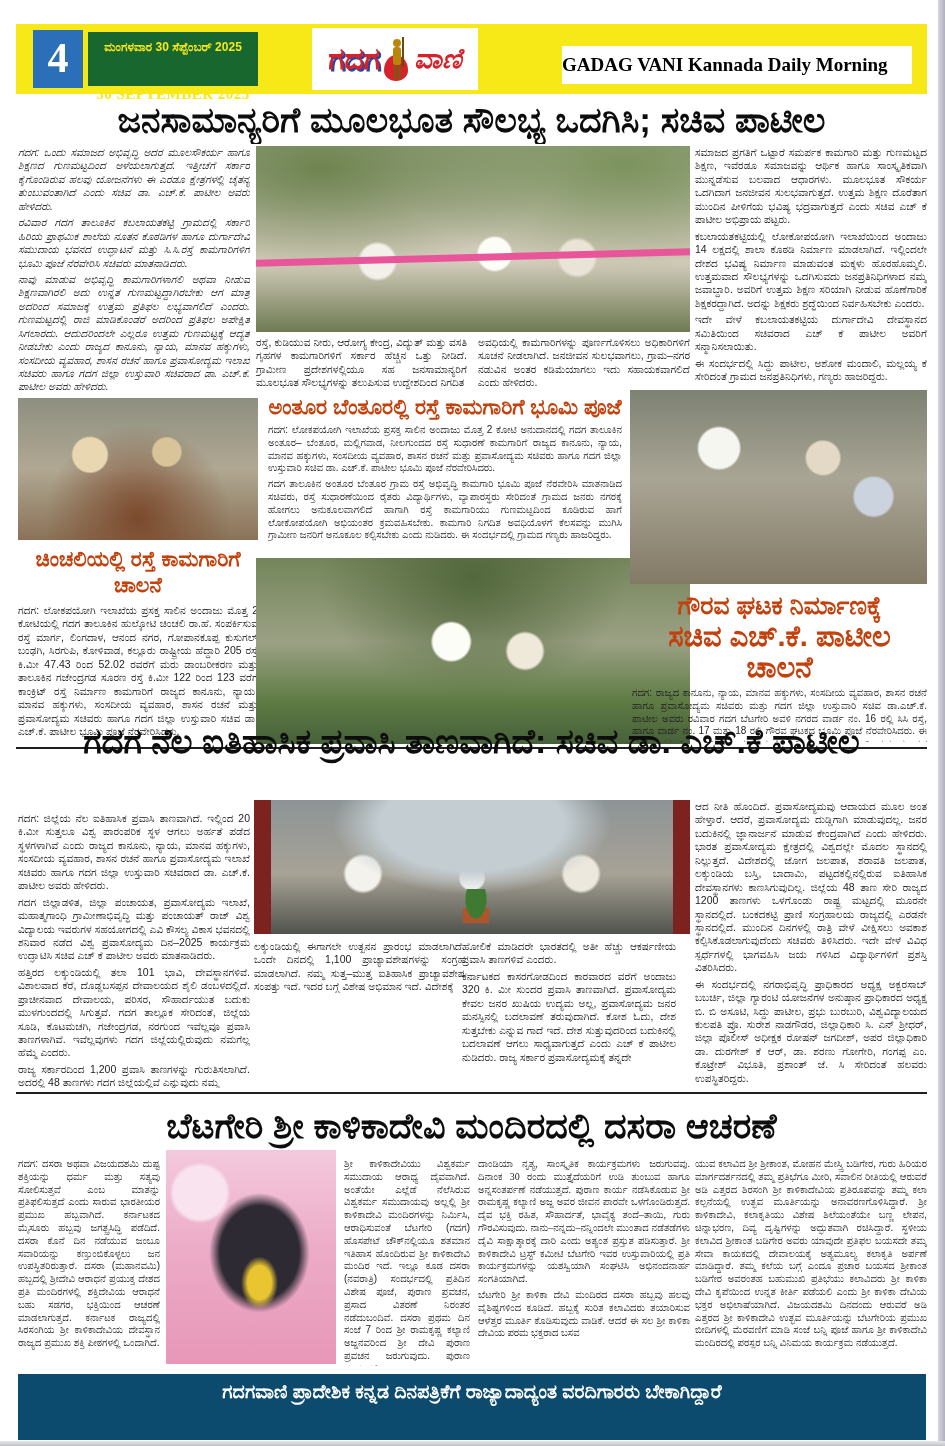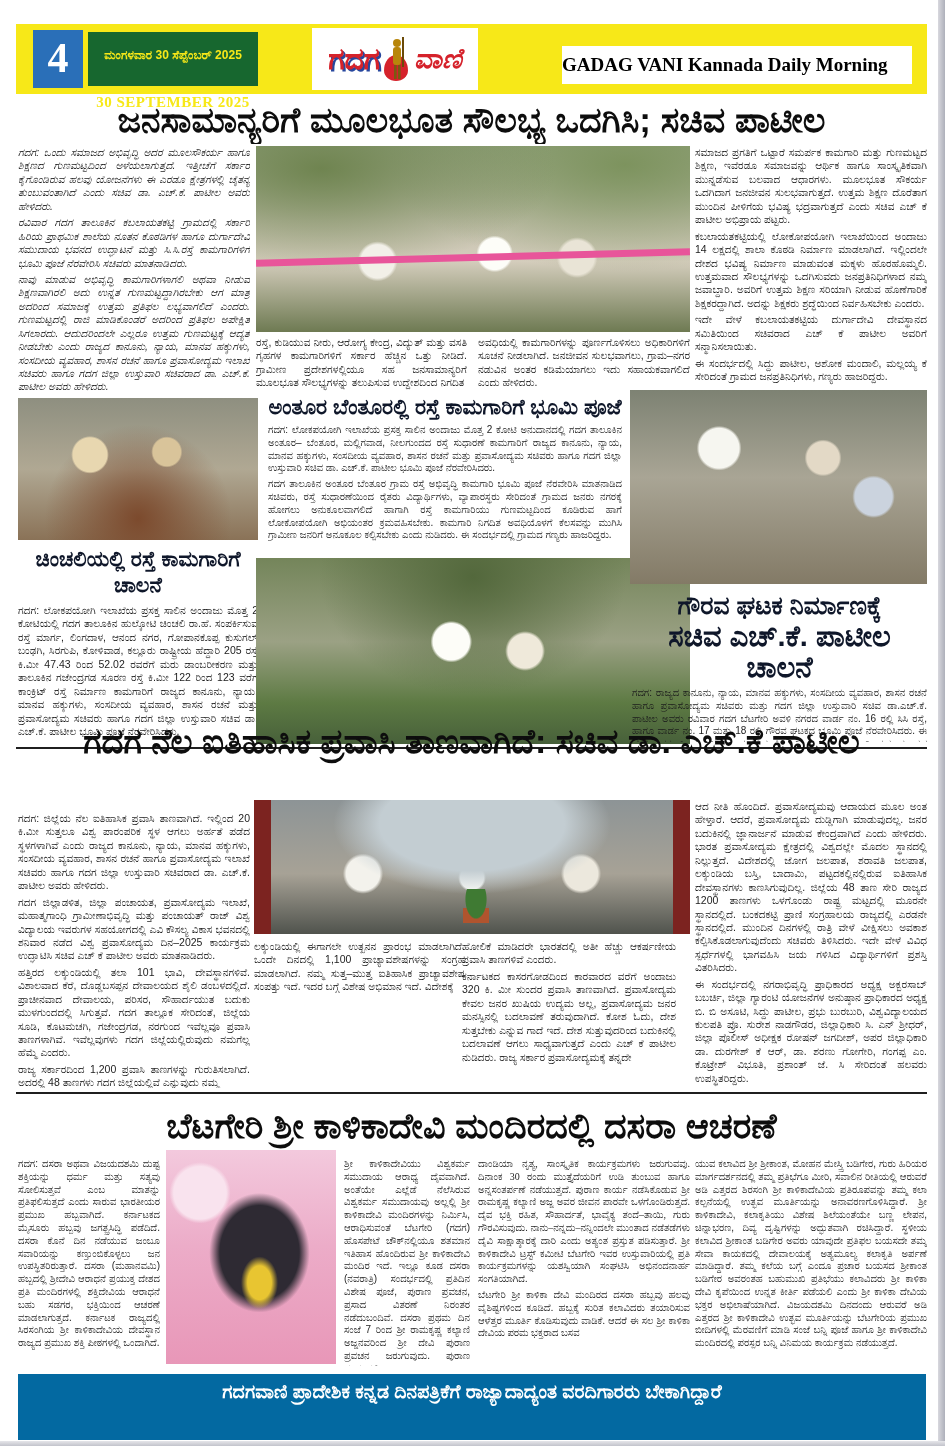--- a/index.html
+++ b/index.html
@@ -6,38 +6,38 @@
   .page{position:relative;width:945px;height:1446px;background:#ffffff;overflow:hidden;
         font-family:"Liberation Sans","DejaVu Sans",sans-serif;color:#1a1a1a;}
   .page-edge-right{position:absolute;right:0;top:0;width:7px;height:100%;background:linear-gradient(90deg,#d8d8de,#aeb0ba);}
   .page-edge-bottom{position:absolute;left:0;bottom:0;width:100%;height:5px;background:linear-gradient(180deg,#e6e6ea,#c2c3cb);}
 
   
   .masthead{position:absolute;left:16px;top:24px;width:911px;height:70px;background:#F7E818;}
   .pagenum{position:absolute;left:17px;top:6px;width:50px;height:58px;background:#2A6FB8;color:#fff;
            font-family:"Liberation Serif",serif;font-weight:bold;font-size:42px;text-align:center;line-height:56px;}
   .datebox{position:absolute;left:72px;top:8px;width:170px;height:54px;background:#17672F;color:#F7E818;
-           text-align:center;font-weight:bold;padding-top:15px;box-sizing:border-box;}
+           text-align:center;font-weight:bold;padding-top:7px;box-sizing:border-box;}
   .datebox .kn{font-size:12px;line-height:16px;}
   .datebox .en{font-family:"Liberation Serif",serif;font-size:15px;line-height:22px;letter-spacing:.5px;margin-top:28px;}
   .logobox{position:absolute;left:296px;top:4px;width:166px;height:62px;background:#ffffff;display:flex;align-items:center;justify-content:center;gap:2px;}
   .logo-gadag{color:#D5222B;font-weight:bold;font-size:30px;text-shadow:2px 2px 0 #27479E;}
   .logo-mark{position:relative;width:30px;height:48px;}
   .logo-drop{position:absolute;left:2px;bottom:2px;width:24px;height:26px;background:#D5222B;border-radius:50% 50% 50% 50%/60% 60% 40% 40%;}
   .logo-vani{color:#D5222B;font-weight:bold;font-size:28px;font-style:italic;}
   .titlebox{position:absolute;left:546px;top:22px;width:350px;height:38px;background:#ffffff;
             font-family:"Liberation Serif",serif;font-weight:bold;font-size:19px;line-height:38px;color:#000;}
 
   
   .headline-xl{position:absolute;left:16px;width:911px;text-align:center;font-weight:bold;color:#0d0d0d;
                white-space:nowrap;overflow:hidden;}
   .h-main{top:96px;height:48px;font-size:35px;line-height:48px;}
   .h-s2{top:716px;height:50px;font-size:34px;line-height:50px;}
   .h-s3{top:1100px;height:52px;font-size:35px;line-height:52px;}
-  .subhead{font-weight:bold;color:#0f172a;text-align:center;}
+  .subhead{font-weight:bold;color:#c2410c;text-align:center;}
 
   
   .txt{position:absolute;font-size:10.5px;line-height:1.28;text-align:justify;color:#1c1c1c;overflow:hidden;}
   .txt p{margin:0 0 3px 0;}
 
   
   .photo{position:absolute;overflow:hidden;background:#98a089;}
   #photo-ribbon{background:
      radial-gradient(circle at 28% 62%, #f2f0e8 0 5%, transparent 6%),
      radial-gradient(circle at 55% 58%, #fdfdf8 0 6%, transparent 7%),
@@ -74,21 +74,21 @@
      linear-gradient(180deg,transparent 55%,#b0542e 56%);}
   #photo-idol{background:
      radial-gradient(ellipse at 55% 62%, #E8C531 0 9%, transparent 14%),
      radial-gradient(ellipse at 55% 48%, #2E2A33 0 30%, transparent 38%),
      radial-gradient(circle at 20% 20%, #f9e3ee 0 12%, transparent 14%),
      linear-gradient(180deg,#F3C9DD 0%,#ECACC8 45%,#E897B8 100%);}
 
   .rule{position:absolute;left:16px;width:911px;height:2px;background:#1f1f1f;}
 
   
-  .banner{position:absolute;left:18px;top:1374px;width:908px;height:66px;background:#0369a1;
+  .banner{position:absolute;left:18px;top:1374px;width:908px;height:66px;background:#0c4a6e;
           text-align:center;color:#fff;font-weight:bold;}
   .banner .l1{font-size:19px;line-height:30px;margin-top:3px;}
   .banner .l2{font-size:19px;line-height:30px;}
   .banner .phone{color:#FFE93B;font-size:26px;letter-spacing:1px;vertical-align:middle;}
 </style>
 </head>
 <body>
 
 <div class="page">
 

